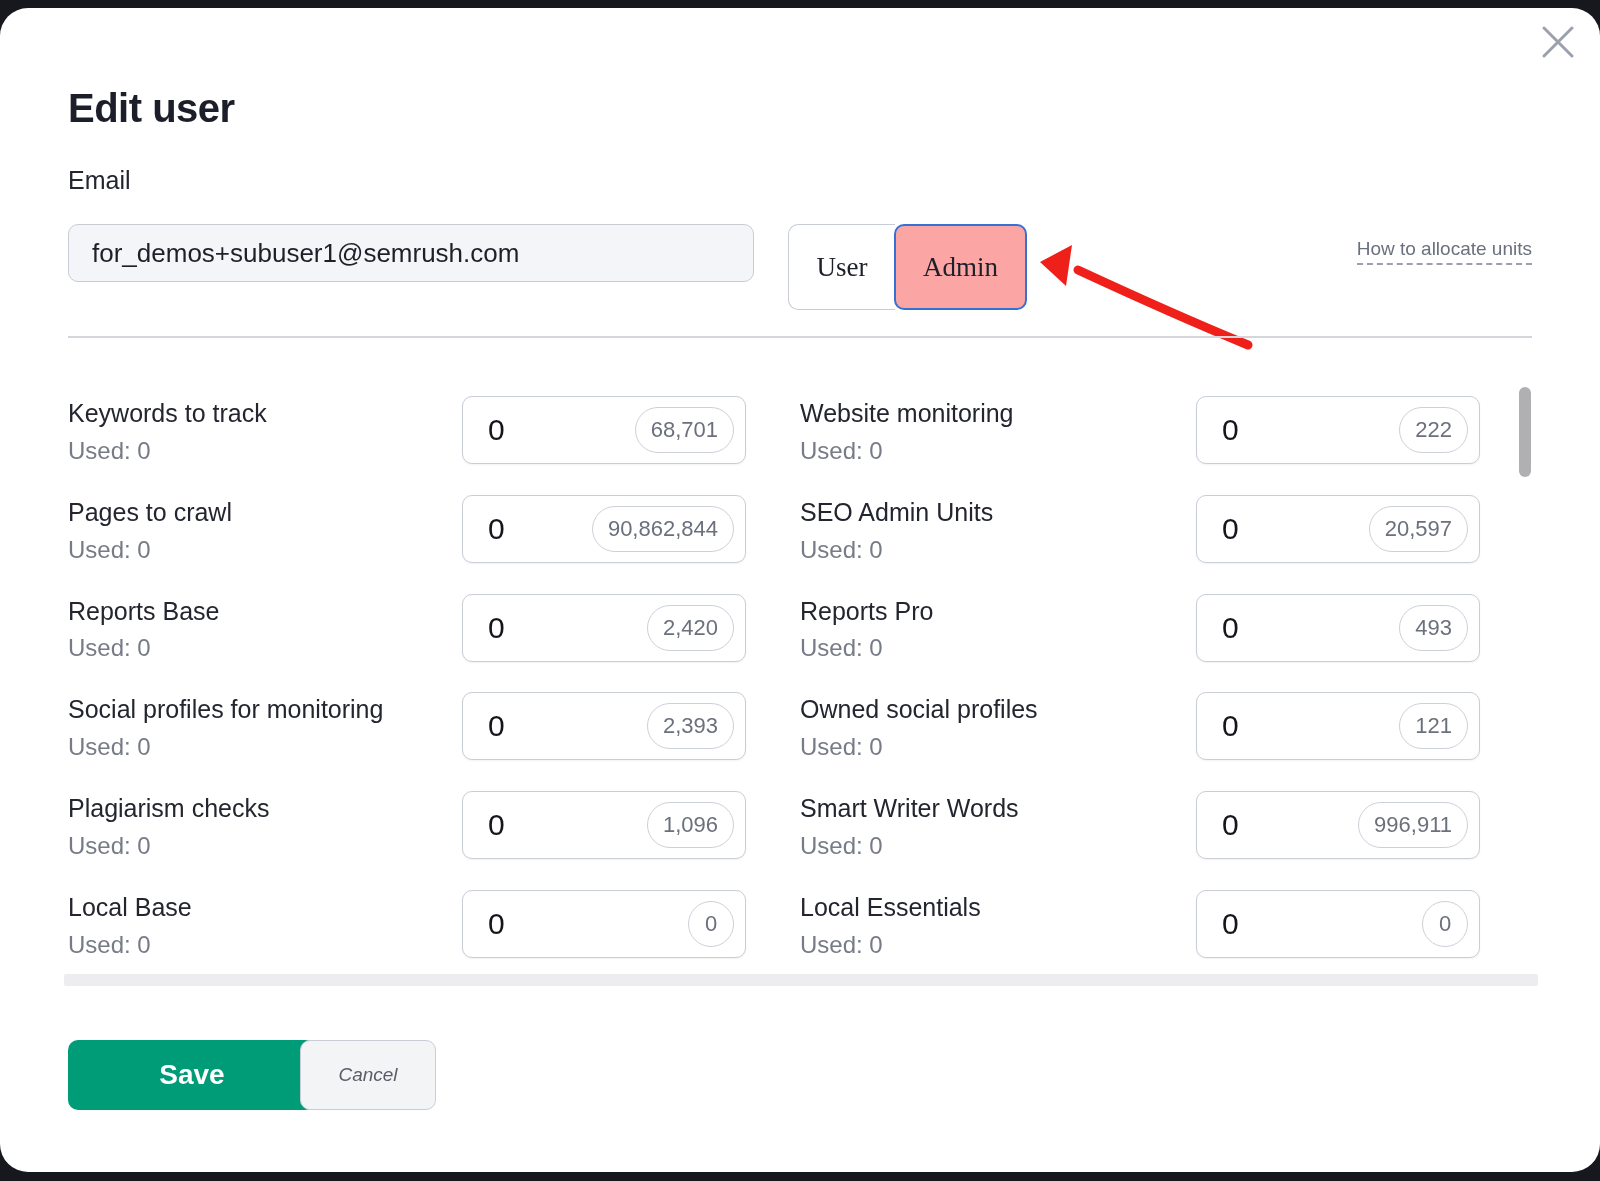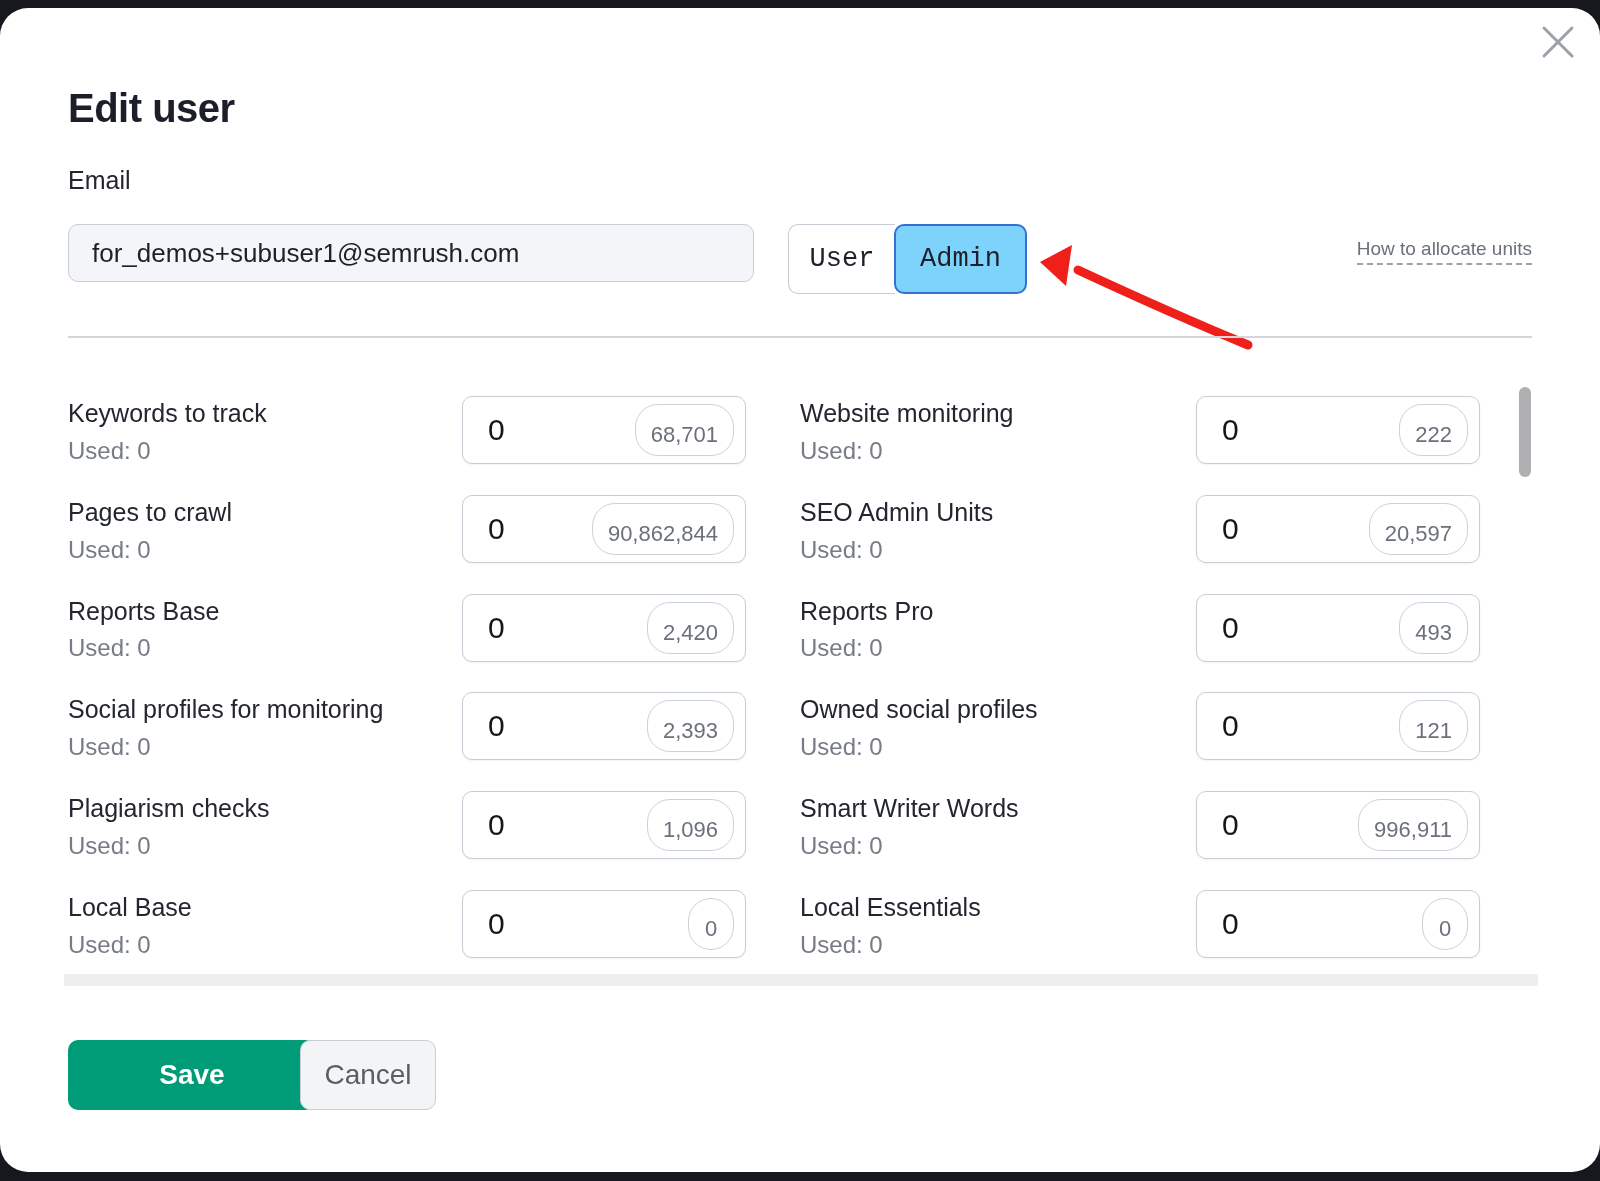--- a/index.html
+++ b/index.html
@@ -28,31 +28,31 @@
   }
   .email-input {
     position: absolute; left: 68px; top: 216px; width: 686px; height: 58px;
     box-sizing: border-box; background: #f4f5f8;
     border: 1px solid #c8ccd5; border-radius: 10px;
     padding: 0 20px 0 23px; font-size: 26px; color: #1e2029;
     font-family: "Liberation Sans", sans-serif;
   }
   .segmented { position: absolute; left: 788px; top: 216px; display: flex; }
   .seg {
-    height: 70px; box-sizing: border-box; font-size: 27px; color: #1e2029;
-    font-family: Liberation Mono, monospace; cursor: pointer;
+    height: 86px; box-sizing: border-box; font-size: 27px; color: #1e2029;
+    font-family: Liberation Serif, serif; cursor: pointer;
     display: flex; align-items: center; justify-content: center;
   }
   .seg-user {
     width: 107px; background: #ffffff;
     border: 1px solid #c8ccd5; border-right: none;
     border-radius: 10px 0 0 10px;
   }
   .seg-admin {
-    width: 133px; background: #7dd3fc;
+    width: 133px; background: #fca5a5;
     border: 2px solid #3471d3; border-radius: 10px;
     margin-left: -1px; z-index: 1;
   }
   .help-link {
     position: absolute; right: 68px; top: 230px;
     font-size: 19px; color: #6a707d; text-decoration: none;
     border-bottom: 2px dashed #9ba0ab; padding-bottom: 3px; cursor: pointer;
   }
   .annotation-arrow { position: absolute; left: 1020px; top: 217px; }
   .divider {
@@ -75,43 +75,44 @@
     padding: 0 11px 0 0; flex: none;
     box-shadow: 0 1px 2px rgba(25,27,38,0.06);
   }
   .unit-value {
     width: 100px; border: none; outline: none; background: transparent;
     font-size: 30px; color: #15161d; padding-left: 25px;
     font-family: "Liberation Sans", sans-serif;
   }
   .unit-limit {
     box-sizing: border-box; border: 1px solid #ccd0d8; border-radius: 23px;
-    height: 52px; line-height: 44px; padding: 8px 15px; min-width: 46px;
+    height: 46px; line-height: 44px; padding: 0 15px; min-width: 46px;
     font-size: 22px; color: #6b707c; text-align: center; cursor: pointer;
     background: #fff;
   }
   .bottom-strip {
     position: absolute; left: 64px; top: 966px; width: 1474px; height: 12px;
     background: #ededf0; border-radius: 2px;
   }
   .scroll-thumb {
     position: absolute; left: 1519px; top: 379px; width: 12px; height: 90px;
     background: #b0b0b2; border-radius: 6px; cursor: pointer;
   }
   .btn-save {
     position: absolute; left: 68px; top: 1032px; width: 248px; height: 70px;
     background: #009c78; border: none; border-radius: 10px;
     color: #ffffff; font-size: 28px; font-weight: 700; cursor: pointer;
     font-family: "Liberation Sans", sans-serif;
   }
   .btn-cancel {
     position: absolute; left: 300px; top: 1032px; width: 136px; height: 70px;
     background: #f3f4f6; border: 1px solid #c9cdd6; border-radius: 10px;
-    color: #585d69; font-size: 28px; cursor: pointer;
-    font-family: "Liberation Sans", sans-serif;
+    color: #585d69; font-size: 19px; cursor: pointer;
+    font-family: "Liberation Sans", sans-serif;
+    font-style: italic;
   }
 </style>
 </head>
 <body>
 
 <div class="modal">
 
   <button class="close-btn">
     <svg width="36" height="36" viewBox="0 0 36 36">
       <line x1="4" y1="4" x2="32" y2="32" stroke="#9aa0ac" stroke-width="3" stroke-linecap="round"></line>

